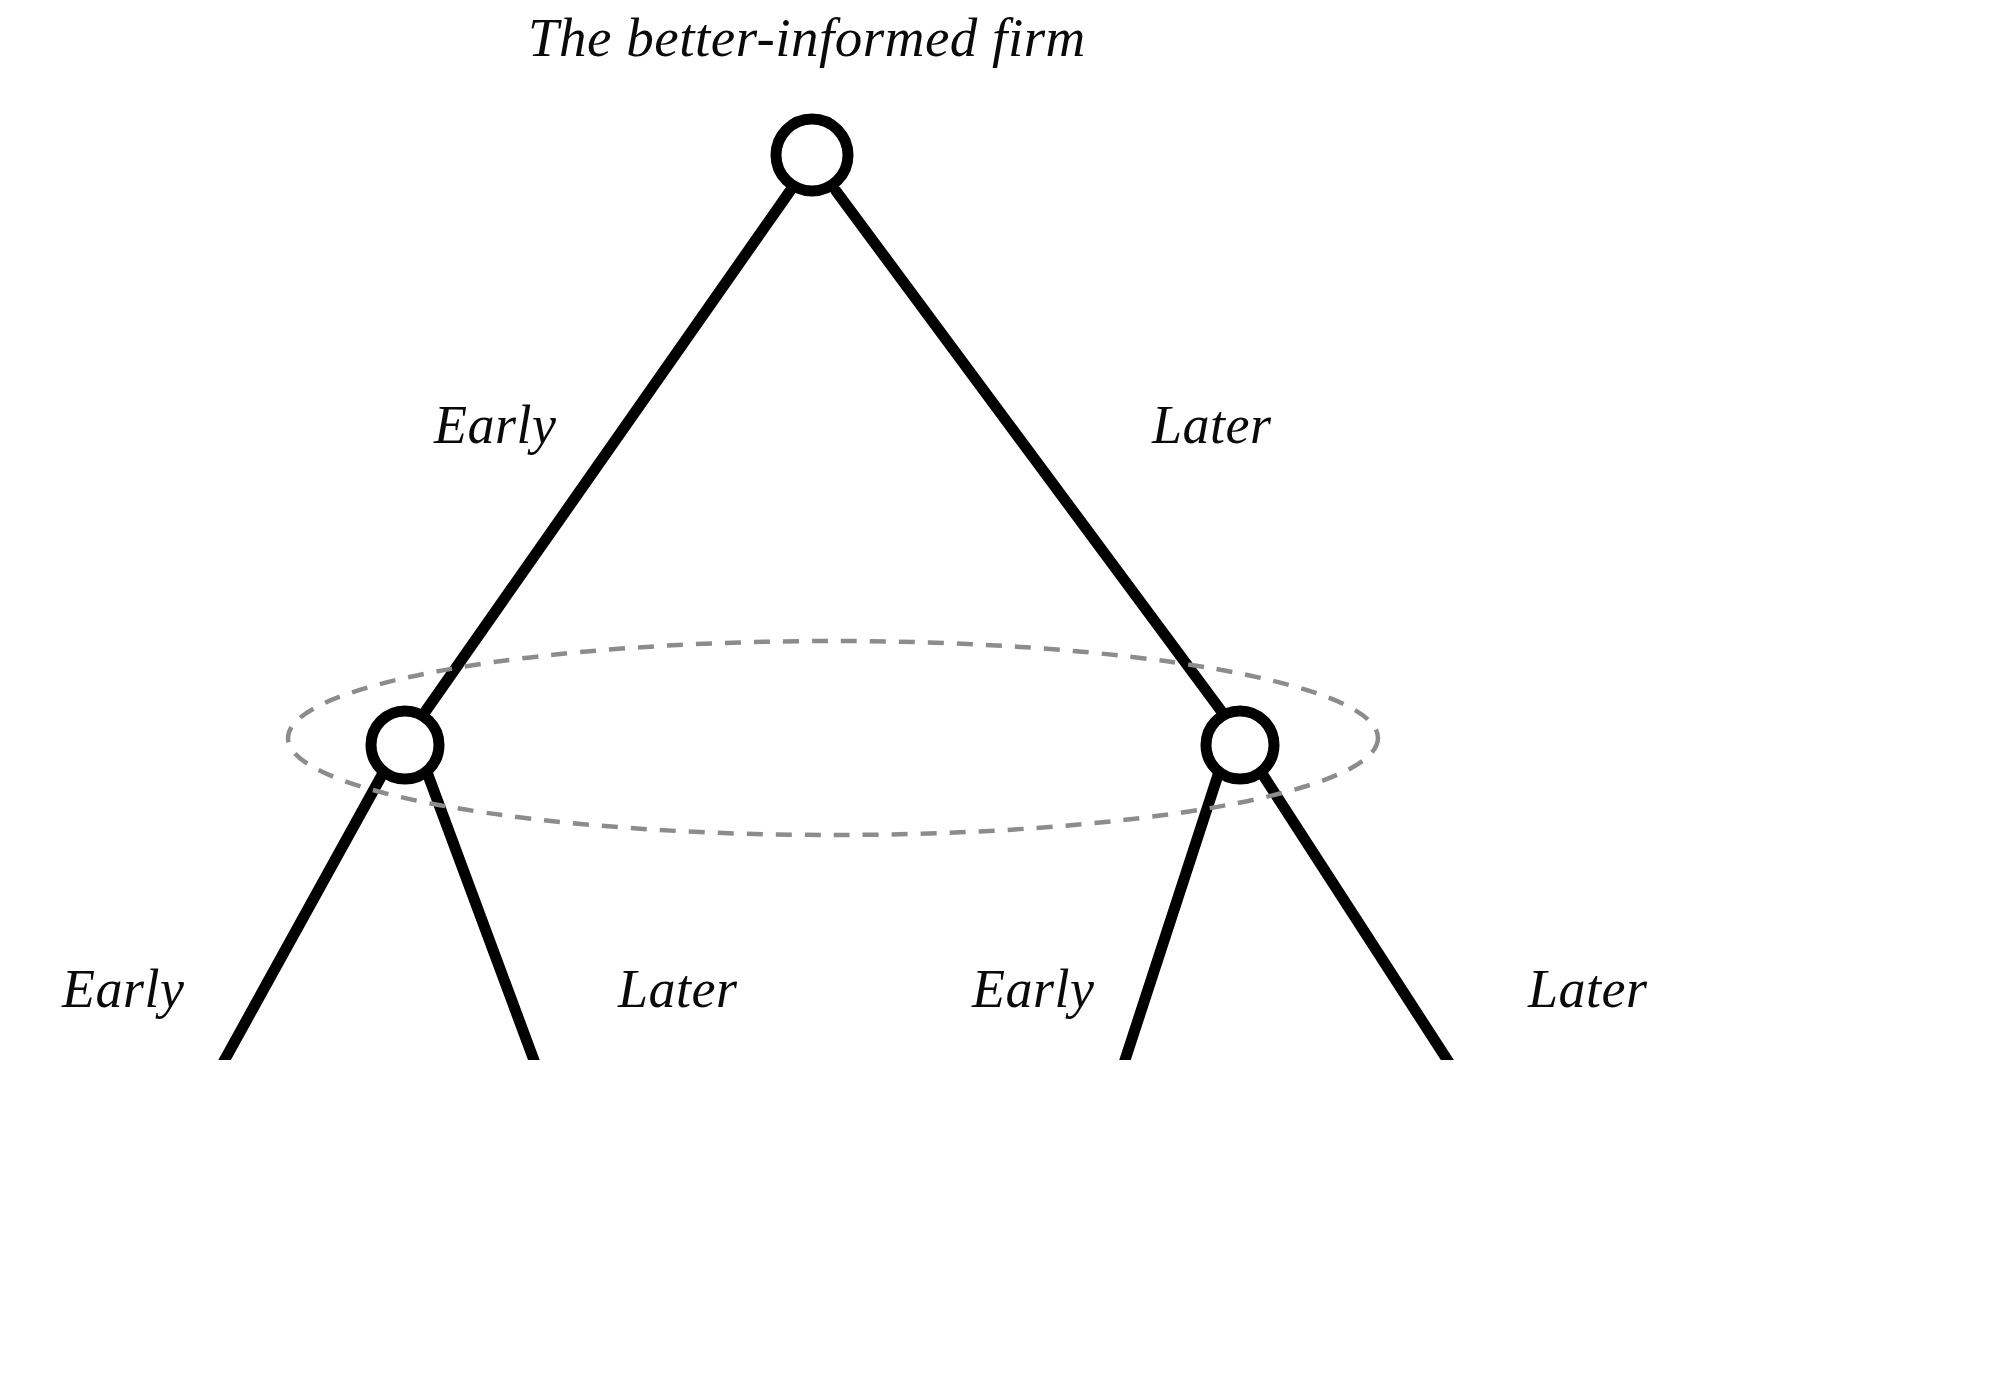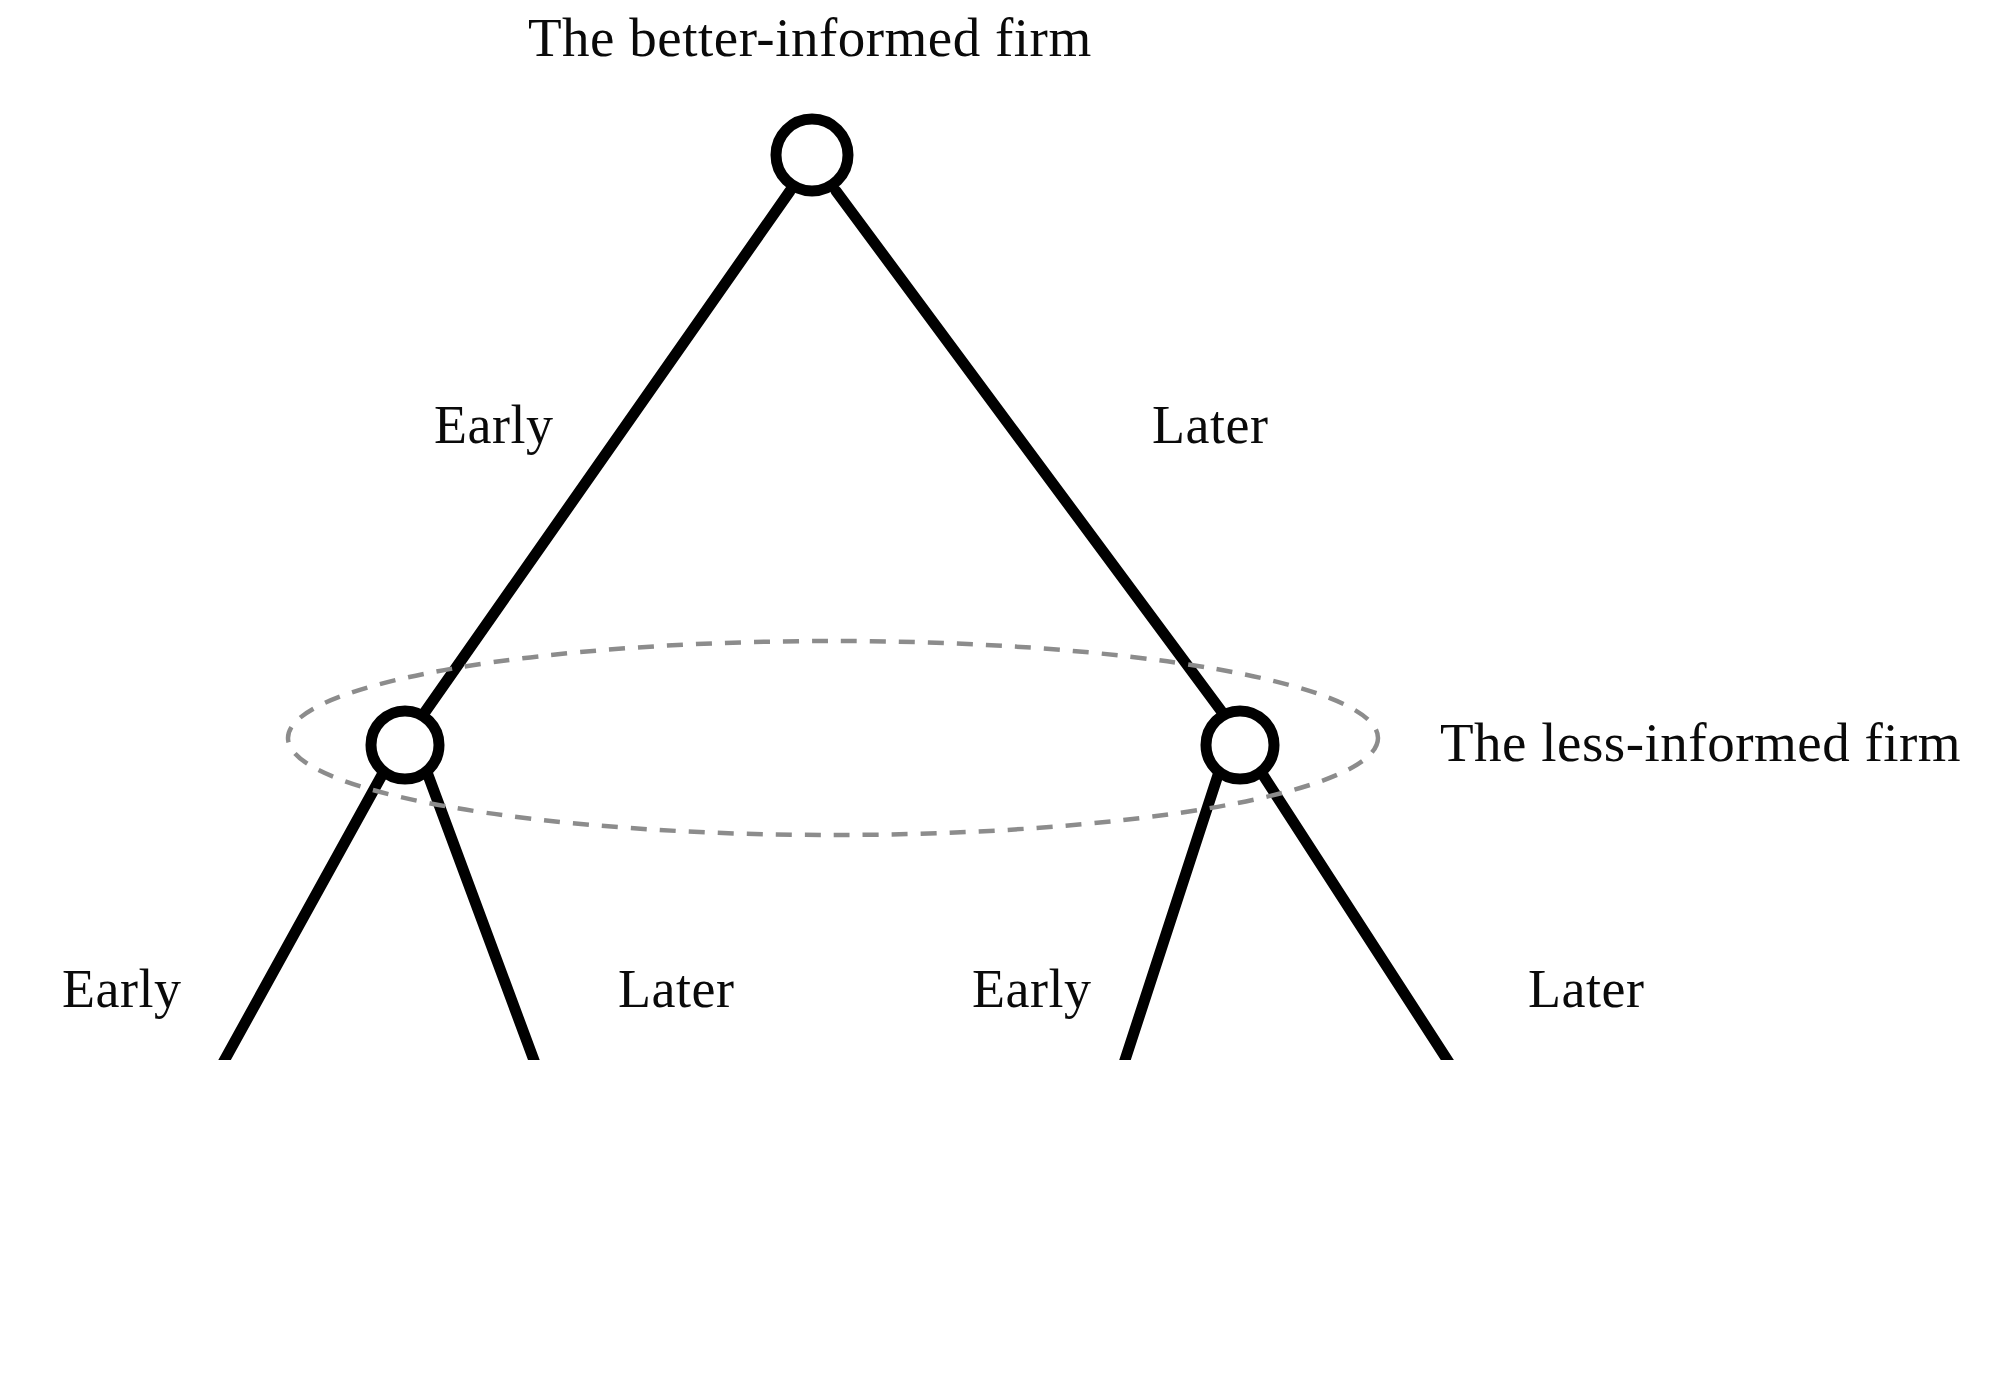--- a/index.html
+++ b/index.html
@@ -11,20 +11,21 @@
   body {
     font-family: "Liberation Serif", "DejaVu Serif", serif;
     color: #000000;
   }
   #canvas {
     position: relative;
     width: 2015px;
     height: 1060px;
     background: #ffffff;
     overflow: hidden;
+    font-style: italic;
   }
   #tree-svg {
     position: absolute;
     left: 0;
     top: 0;
     width: 2015px;
     height: 1393px;
     display: block;
   }
   .tree-label {
@@ -70,21 +71,20 @@
       <circle cx="1240" cy="745" r="34" fill="#ffffff" stroke="#000000" stroke-width="11"></circle>
       <ellipse cx="75" cy="1336" rx="38" ry="41" fill="#ffffff" stroke="#000000" stroke-width="11"></ellipse>
       <ellipse cx="637" cy="1337" rx="38" ry="41" fill="#ffffff" stroke="#000000" stroke-width="11"></ellipse>
       <ellipse cx="1033" cy="1332" rx="38" ry="41" fill="#ffffff" stroke="#000000" stroke-width="11"></ellipse>
       <ellipse cx="1615" cy="1332" rx="38" ry="41" fill="#ffffff" stroke="#000000" stroke-width="11"></ellipse>
     </g>
   </svg>
 
   <div class="tree-label label-title" style="left:528px; top:10px;">The better-informed firm</div>
 
-  <div class="tree-label label-player" style="left:1440px; top:715px;">The less-informed firm</div>
 
   <div class="tree-label label-action" style="left:434px; top:398px;">Early</div>
 
   <div class="tree-label label-action" style="left:1152px; top:398px;">Later</div>
 
   <div class="tree-label label-action" style="left:62px; top:962px;">Early</div>
 
   <div class="tree-label label-action" style="left:618px; top:962px;">Later</div>
 
   <div class="tree-label label-action" style="left:972px; top:962px;">Early</div>

